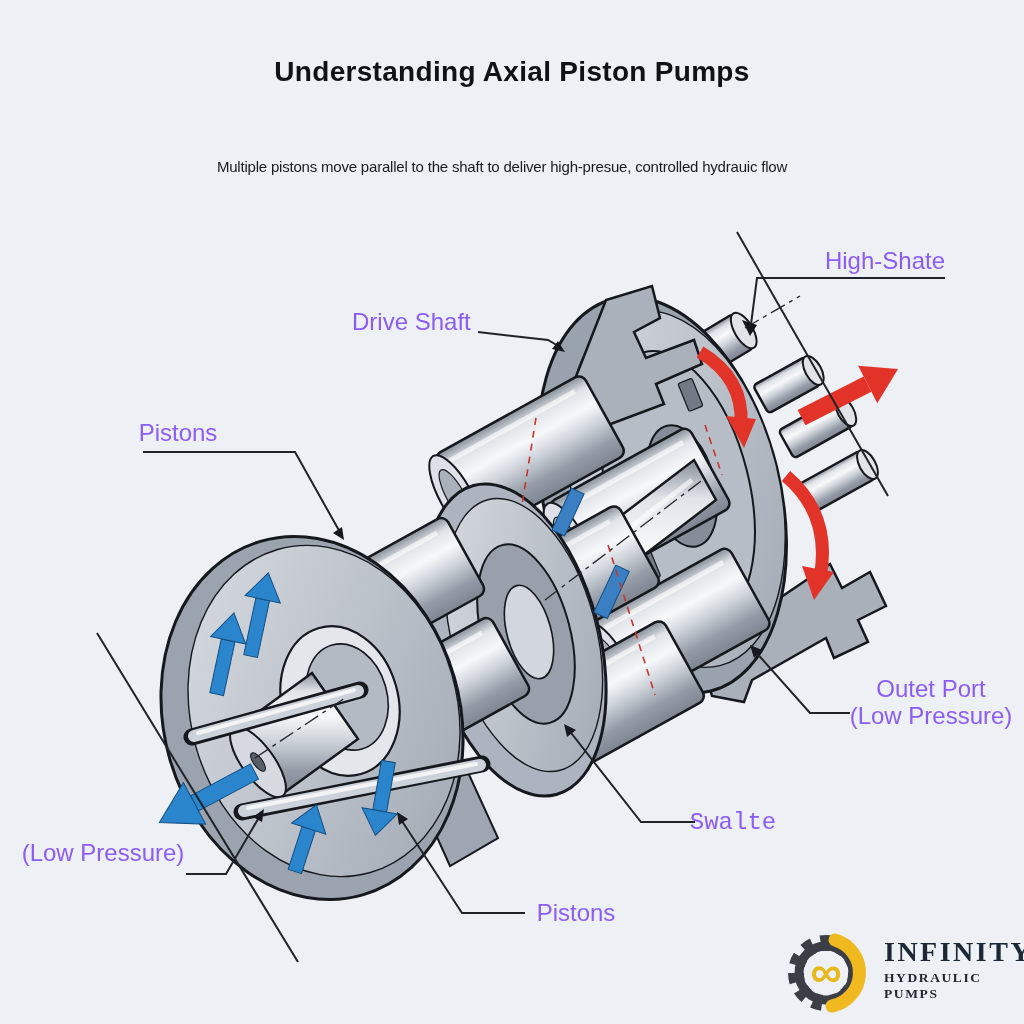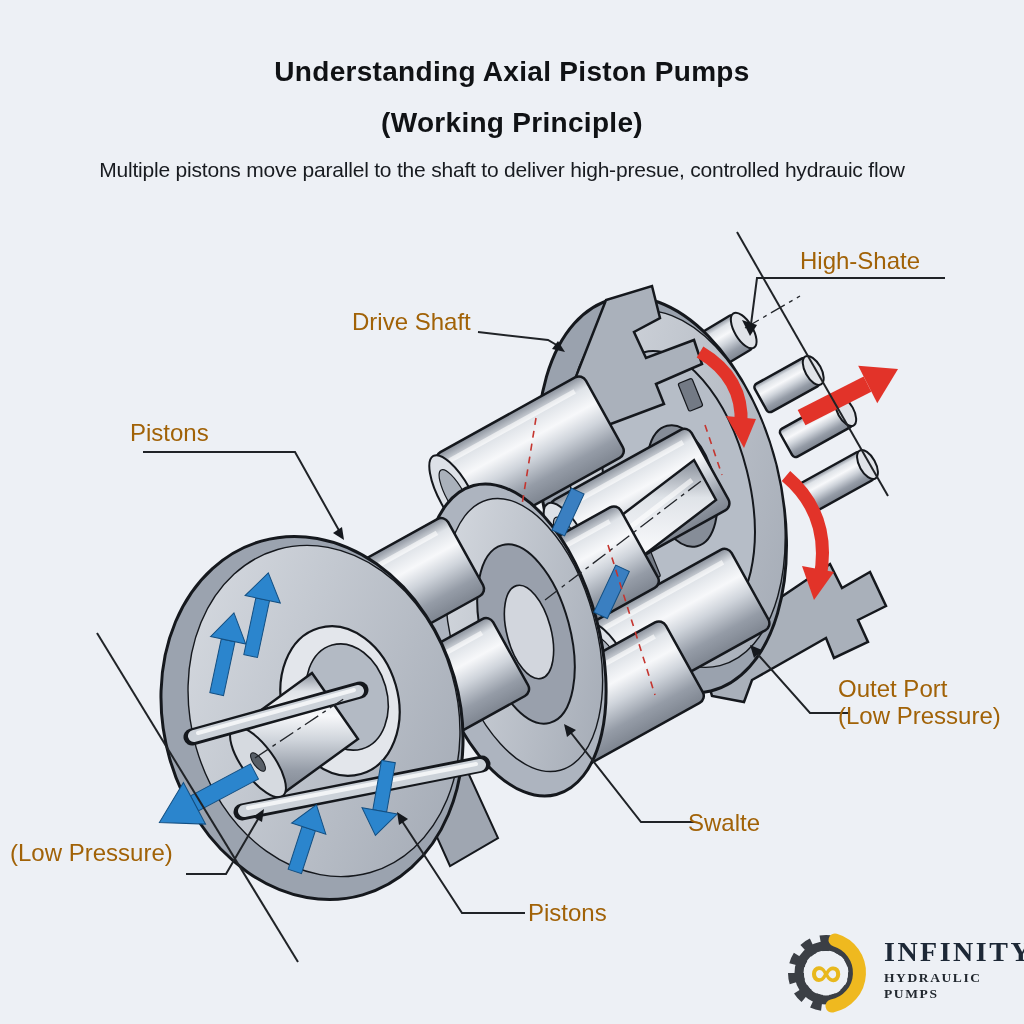--- a/index.html
+++ b/index.html
@@ -1,37 +1,36 @@
 <!DOCTYPE html>
 <html><head>
 <meta charset="utf-8">
 <style>
   html,body{margin:0;padding:0;background:#dfe3ea;}
   .stage{position:relative;width:1024px;height:1024px;background:#edf0f5;overflow:hidden;
          font-family:"Liberation Sans", sans-serif;}
   .title{position:absolute;top:46px;left:0;width:1024px;text-align:center;
          font-weight:bold;font-size:28px;line-height:51px;color:#101215;letter-spacing:.3px;}
   .subtitle{position:absolute;top:158px;left:0;width:1004px;text-align:center;
-            font-size:21px;color:#181b20;letter-spacing:-0.2px;}
-  .lbl{position:absolute;font-size:24px;color:#a16207;text-align:left;line-height:27px;white-space:nowrap;}
+            font-size:15px;color:#181b20;letter-spacing:-0.2px;}
+  .lbl{position:absolute;font-size:24px;color:#8b5cf6;text-align:center;line-height:27px;white-space:nowrap;}
   svg.draw{position:absolute;left:0;top:0;}
   .logo{position:absolute;left:778px;top:925px;width:246px;height:95px;}
   .logo-icon{position:absolute;left:0;top:0;}
   .logo-text{position:absolute;left:106px;top:12px;font-family:"Liberation Serif", serif;color:#1d2836;}
   .logo-name{font-size:28px;font-weight:bold;letter-spacing:2.5px;line-height:30px;}
   .logo-tagline{font-size:13.5px;font-weight:bold;letter-spacing:1.6px;color:#22282f;margin-top:3px;}
 </style>
 </head>
 <body>
 
 <div class="stage">
 
   <div class="title">
     <div>Understanding Axial Piston Pumps</div>
-    <div>(Working Principle)</div>
   </div>
   <div class="subtitle">Multiple pistons move parallel to the shaft to deliver high-presue, controlled hydrauic flow</div>
 
   <svg class="draw" width="1024" height="1024" viewBox="0 0 1024 1024">
     <defs>
       <linearGradient id="gm" x1="0" y1="0" x2="0" y2="1">
         <stop offset="0" stop-color="#878e99"></stop>
           <stop offset="0.15" stop-color="#dfe3e8"></stop>
         <stop offset="0.35" stop-color="#f7f8fa"></stop>
           <stop offset="0.55" stop-color="#cfd4db"></stop>
@@ -229,21 +228,21 @@
     </g>
   </svg>
 
   <div class="lbl" style="left:800px;top:247px;width:170px;">High-Shate</div>
   <div class="lbl" style="left:352px;top:308px;width:118px;">Drive Shaft</div>
   <div class="lbl" style="left:130px;top:419px;width:96px;">Pistons</div>
   <div class="lbl" style="left:838px;top:675px;width:186px;">
     <div>Outet Port</div>
     <div>(Low Pressure)</div>
   </div>
-  <div class="lbl" style="left:688px;top:809px;width:90px;">Swalte</div>
+  <div class="lbl" style="left:688px;top:809px;width:90px;font-family:Liberation Mono, monospace;">Swalte</div>
   <div class="lbl" style="left:10px;top:839px;width:186px;">
     <div>(Low Pressure)</div>
   </div>
   <div class="lbl" style="left:528px;top:899px;width:96px;">Pistons</div>
 
   <div class="logo">
     <svg class="logo-icon" width="98" height="95" viewBox="0 0 98 95">
       <circle cx="48" cy="48" r="30" fill="none" stroke="#3b3f45" stroke-width="16" stroke-dasharray="9 8"></circle>
       <circle cx="48" cy="48" r="27" fill="none" stroke="#3b3f45" stroke-width="9"></circle>
       <circle cx="48" cy="48" r="22" fill="#edf0f5"></circle>

